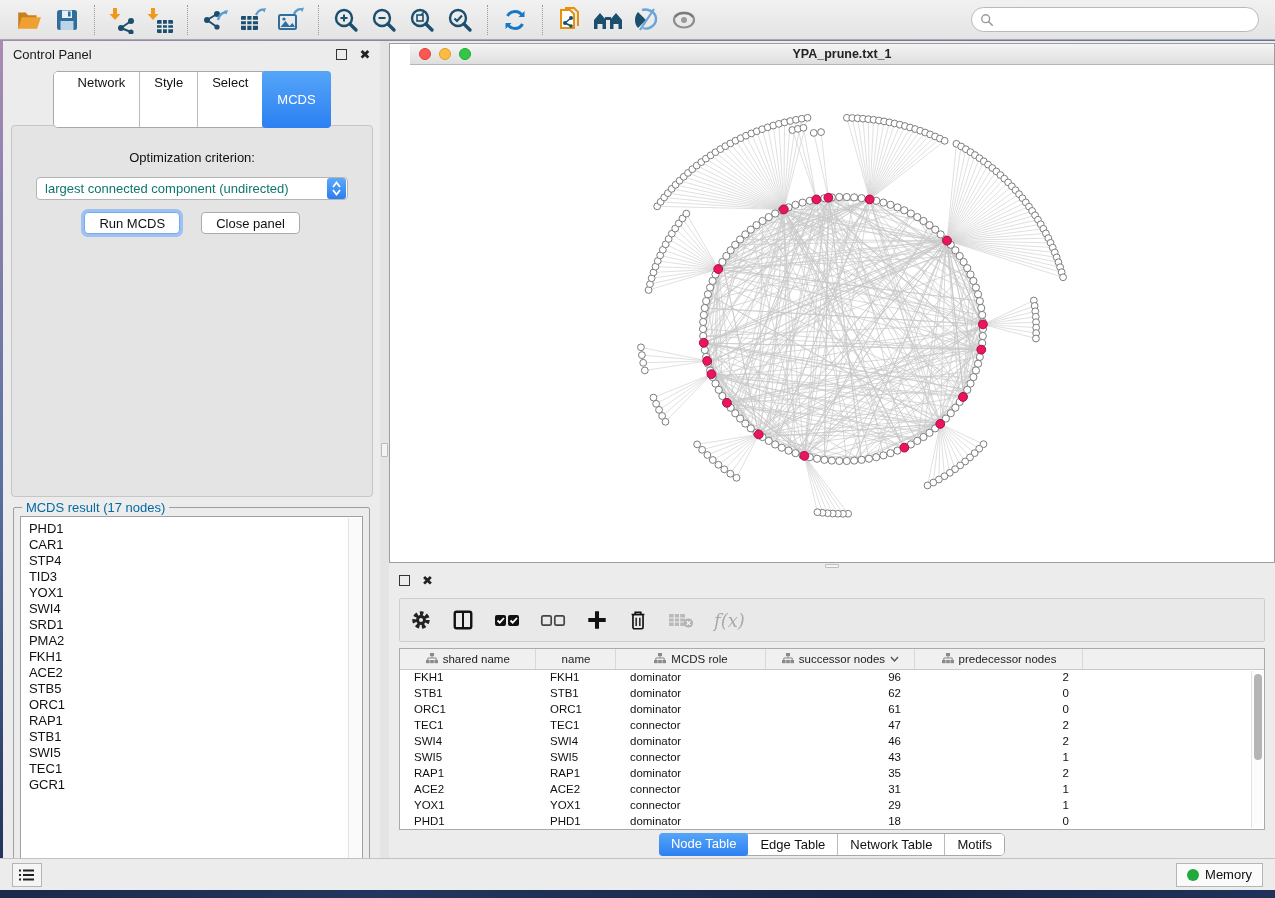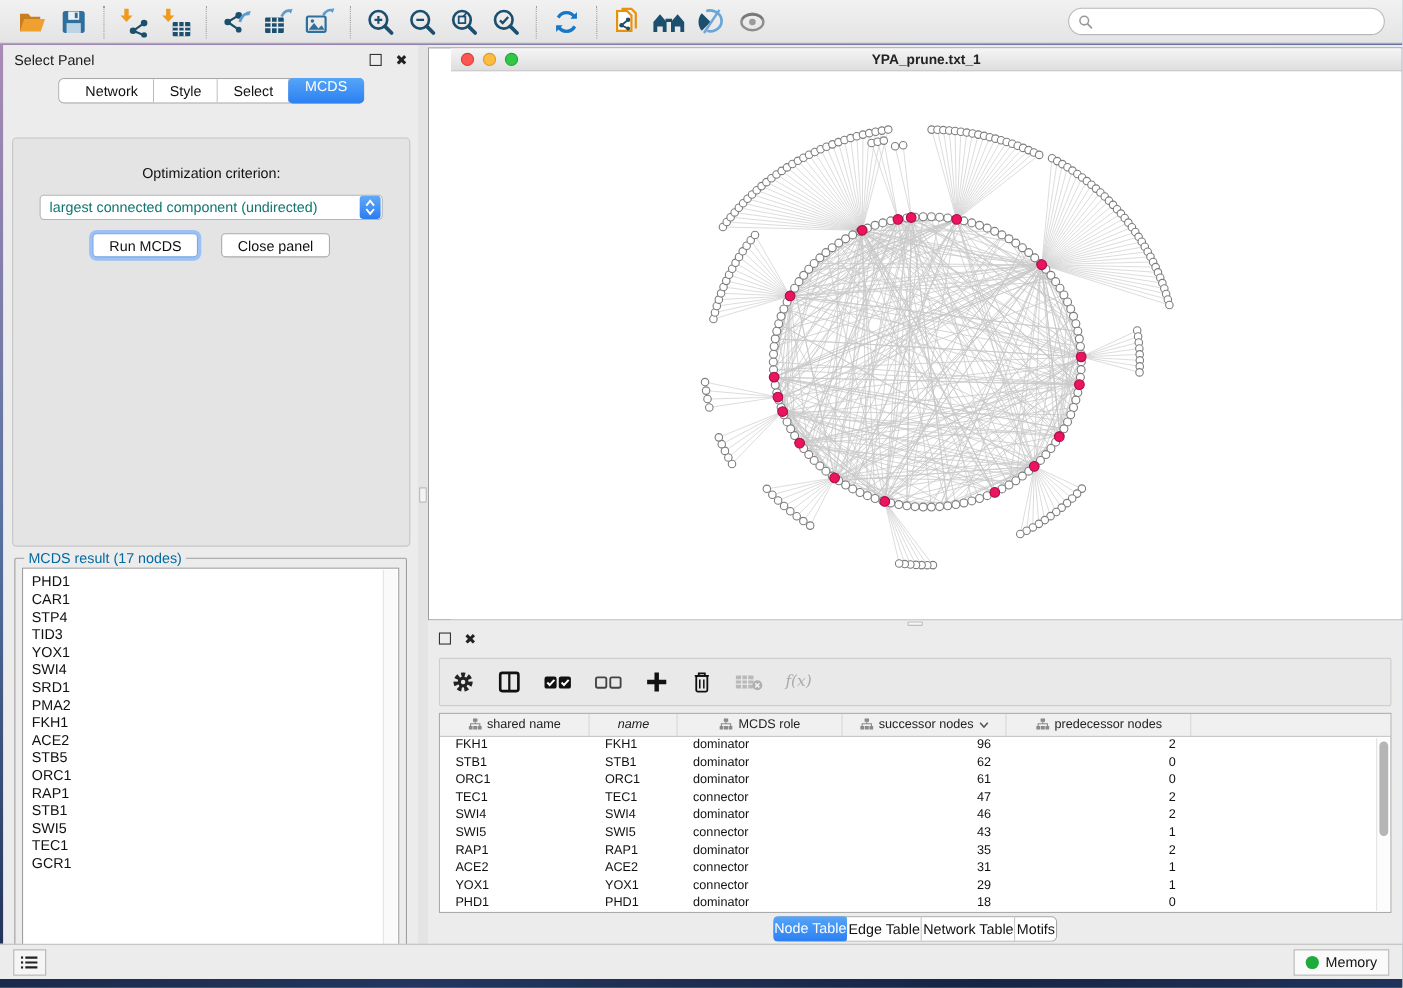--- a/index.html
+++ b/index.html
@@ -34,21 +34,21 @@
   .float-icon { width:11px; height:11px; border:1.5px solid #333; background:transparent;
     margin-right:12px; }
   .close-icon { font-size:13px; font-weight:bold; color:#222; line-height:11px; }
   .cp-tabs { display:flex; justify-content:center; margin-top:4px; position:relative; z-index:2; }
   .tabgroup { display:flex; background:#fff; border:1px solid #a9a9a9; border-radius:5px; overflow:visible; }
   .tabgroup .tab { padding:3px 14px; font-size:13px; color:#111; border-right:1px solid #bbb;
     background:#fff; }
   .tabgroup .tab:first-child { border-radius:4px 0 0 4px;padding-left:24px; }
   .tabgroup .tab:last-child { border-right:none; border-radius:0 4px 4px 0; }
   .tabgroup .tab.active { background:linear-gradient(#55a5f8,#2c80f2); color:#fff;
-    border-radius:4px; margin:-1px; padding:0 15px; }
+    border-radius:4px; margin:-1px; padding:21px 15px; }
   .cp-body { position:absolute; left:8px; right:7px; top:84px; height:372px;
     background:#e4e4e4; border:1px solid #c6c6c6; border-radius:4px; text-align:center; }
   .opt-label { margin-top:24px; font-size:13px; color:#111; }
   .dropdown { margin:12px auto 0; width:312px; height:23px; background:#fff;
     border:1px solid #b5b5b5; border-radius:4px; display:flex; align-items:center; }
   .dd-text { flex:1; font-size:13px; text-align:left; padding-left:8px; color:#0f766e;
     white-space:nowrap; overflow:hidden; }
   .dd-stepper { width:19px; height:21px; margin-right:1px; border-radius:3px;
     background:linear-gradient(#5ea9f9,#2a7df1); display:flex; flex-direction:column;
     align-items:center; justify-content:center; gap:1px; }
@@ -90,37 +90,37 @@
   .hsplit { height:6px; position:relative; background:#ececec; }
   .hsplit .grip { position:absolute; left:50%; top:1px; width:14px; height:4px;
     margin-left:-7px; background:#f6f6f6; border:1px solid #bdbdbd; border-radius:1px; }
 
   
   .tpanel { flex:1; display:flex; flex-direction:column; position:relative; }
   .tp-toolbar { margin:5px 10px 0 10px; height:44px; background:#e9e9e9;
     border:1px solid #cecece; border-radius:2px; display:flex; align-items:center;
     padding:0 10px; gap:20px; }
   .tp-icon { display:flex; align-items:center; justify-content:center; }
-  .fx { font-family:"DejaVu Serif",serif; font-style:italic; font-size:14px; color:#aaa; }
+  .fx { font-family:"DejaVu Serif",serif; font-style:italic; font-size:18px; color:#aaa; }
   .tablewrap { margin:6px 10px 0 10px; flex:1; background:#fff; border:1px solid #ababab;
     position:relative; overflow:hidden; }
   table.datatable { border-collapse:collapse; width:100%; table-layout:fixed; }
   .datatable th { background:#f0f0f0; border-right:1px solid #d8d8d8;
     border-bottom:1px solid #c9c9c9; height:20px; font-size:11.5px; font-weight:normal;
     color:#222; }
   .datatable th .hwrap { display:flex; align-items:center; justify-content:center; gap:5px; }
   .datatable td { height:16px; font-size:11.5px; color:#111; padding:0 6px 0 14px;
     white-space:nowrap; overflow:hidden; }
   .datatable td.num { text-align:right; padding-right:14px; }
   .vscroll { position:absolute; top:22px; right:1px; width:12px; bottom:1px;
     background:#fcfcfc; border-left:1px solid #e3e3e3; }
   .vthumb { position:absolute; top:3px; left:2px; width:8px; height:86px;
     background:#b5b5b5; border-radius:4px; }
   .tp-tabs { height:28px; display:flex; justify-content:center; align-items:center; }
-  .tp-tabs .tabgroup .tab { padding:3px 1px;text-align:right; }
+  .tp-tabs .tabgroup .tab { padding:3px 12px;text-align:right; }
 
   
   .statusbar { position:absolute; left:0; top:858px; width:1275px; height:32px;
     background:#ececec; border-top:1px solid #c2c2c2; display:flex; align-items:center;
     padding:0 12px; }
   .menu-btn { width:30px; height:24px; background:#f5f5f5; border:1px solid #b5b5b5;
     display:flex; align-items:center; justify-content:center; }
   .mem-btn { margin-left:auto; height:24px; background:#fafafa; border:1px solid #b5b5b5;
     display:flex; align-items:center; gap:6px; padding:0 10px; font-size:13px; color:#111; }
   .mem-dot { width:12px; height:12px; border-radius:50%; background:#1faa3c; }
@@ -280,21 +280,21 @@
       </svg>
       <input type="text" placeholder="" style="">
     </div>
   </div>
 
   <div class="main">
     <div class="wall-left"></div>
 
     <div class="cpanel">
       <div class="panel-titlebar">
-        <span class="pt-title">Select Panel</span>
+        <span class="pt-title">Control Panel</span>
         <span class="float-icon"></span>
         <span class="close-icon">✖</span>
       </div>
       <div class="cp-tabs">
         <div class="tabgroup">
               <div class="tab">Network</div>
               <div class="tab">Style</div>
               <div class="tab">Select</div>
               <div class="tab active">MCDS</div>
             </div>
@@ -1210,21 +1210,21 @@
                             <rect x="4" y="0" width="4" height="3.2"></rect>
                             <rect x="0" y="7" width="3.6" height="3.2"></rect>
                             <rect x="4.2" y="7" width="3.6" height="3.2"></rect>
                             <rect x="8.4" y="7" width="3.6" height="3.2"></rect>
                           </g>
                           <path d="M6 3.2 V5 M1.8 7 V5 H10.2 V7" stroke="#8a8a8a" fill="none" stroke-width="1"></path>
                         </svg>
                         <span>shared name</span>
                       </span>
                     </th>
-                    <th style="width: 80px; font-style: italic;">
+                    <th style="width: 80px;">
                       <span class="hwrap">
                         <span>name</span>
                       </span>
                     </th>
                     <th style="width: 150px;">
                       <span class="hwrap">
                         <svg width="12" height="11" viewBox="0 0 12 11" style="display:block">
                           <g fill="#8a8a8a">
                             <rect x="4" y="0" width="4" height="3.2"></rect>
                             <rect x="0" y="7" width="3.6" height="3.2"></rect>

